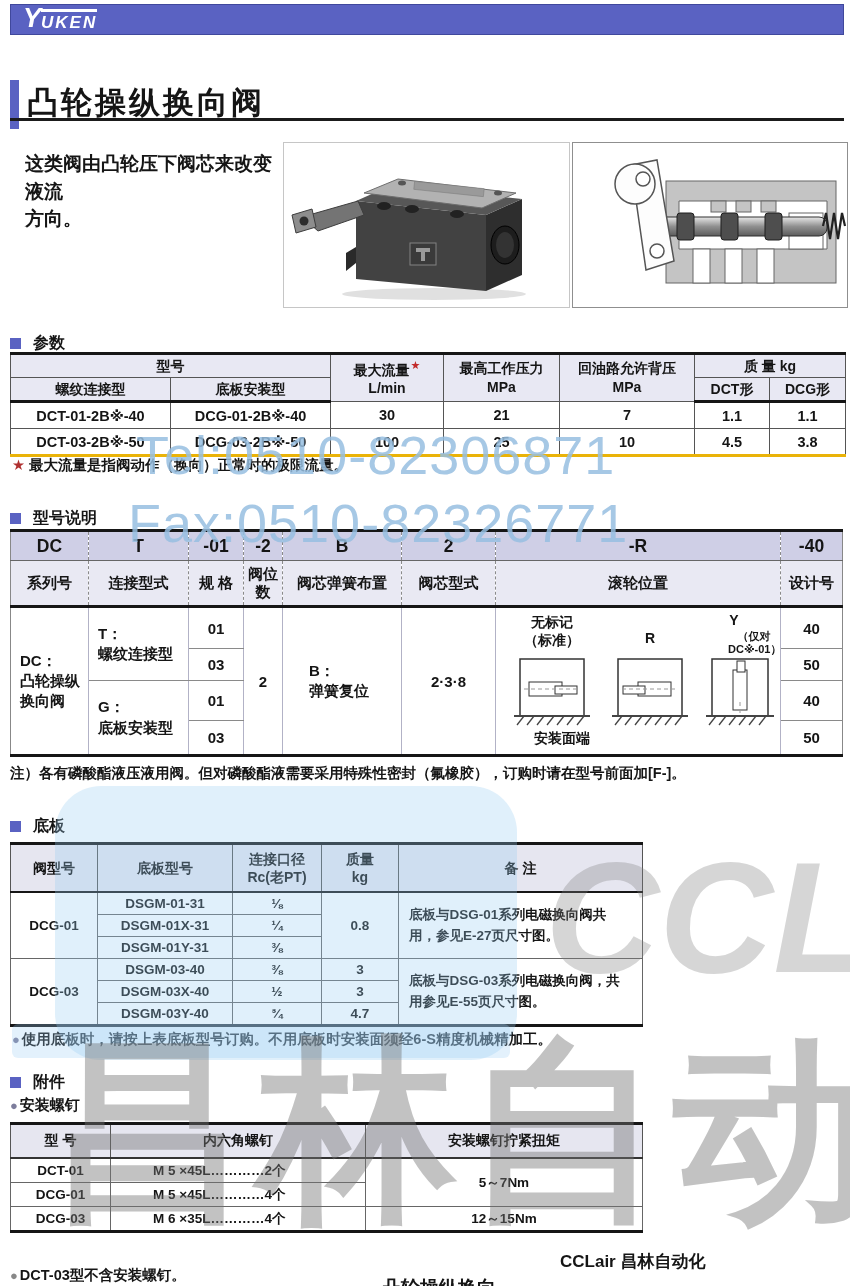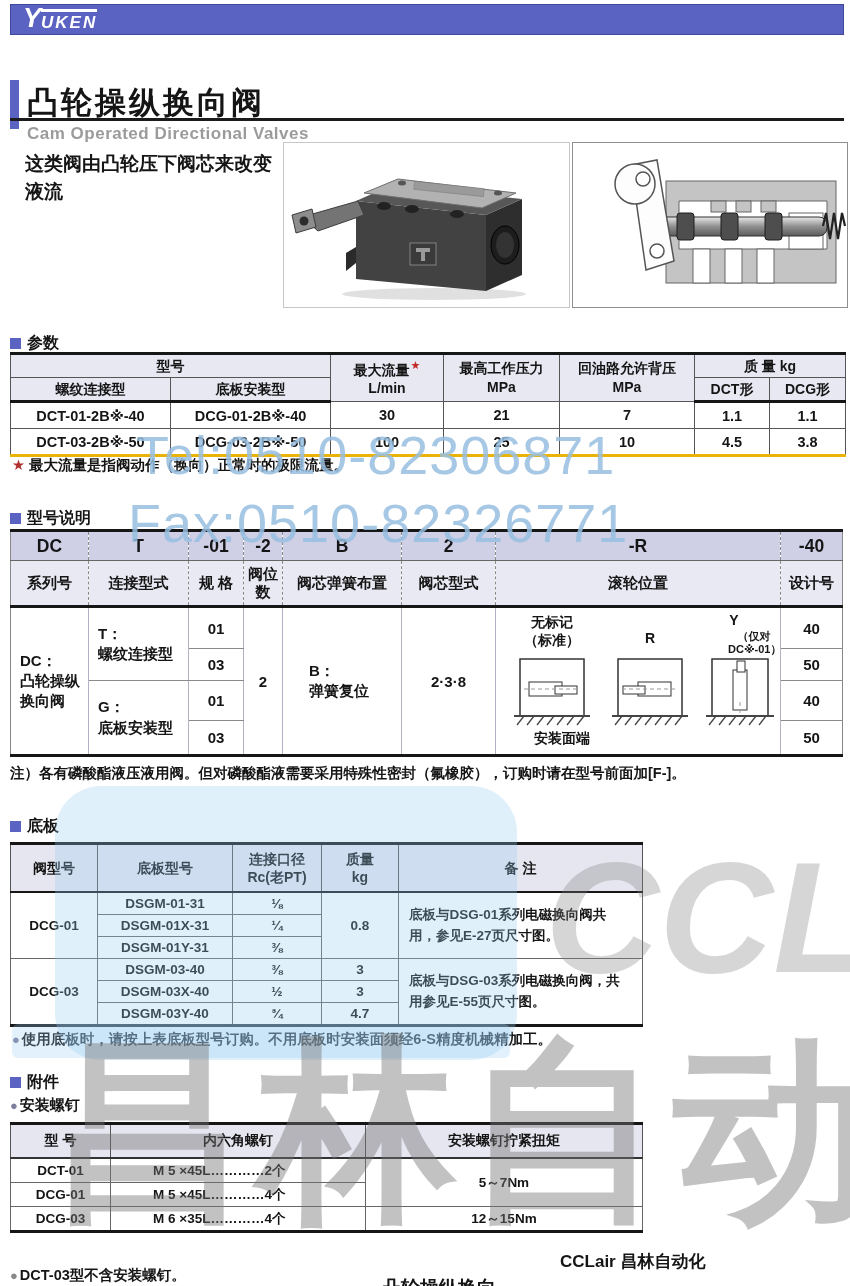--- a/index.html
+++ b/index.html
@@ -18,21 +18,21 @@
   .title{left:27px;top:82px;font-size:31px;font-weight:bold;letter-spacing:3px;margin:0;}
   .rule{left:10px;top:118px;width:834px;height:3px;background:#1b1b1b;}
   .subtitle{left:27px;top:124px;font-size:17px;font-weight:bold;color:#9b9b9b;letter-spacing:0.5px;}
   .desc{left:25px;top:150px;width:255px;font-size:19px;font-weight:600;line-height:1.45;}
 
   .imgbox{box-sizing:border-box;background:#fff;}
   .photo-box{left:283px;top:142px;width:287px;height:166px;border:1px solid #c6c6c6;}
   .diagram-box{left:572px;top:142px;width:276px;height:166px;border:1px solid #8f8f8f;}
 
   
-  .sec{font-size:16px;font-weight:bold;display:flex;align-items:center;gap:6px;}
+  .sec{font-size:16px;font-weight:bold;display:flex;align-items:center;gap:12px;}
   .sqicon{width:11px;height:11px;background:#5a62c2;display:inline-block;}
   .bullet{color:#7d7d9c;font-size:13px;margin-right:2px;}
   .note{font-size:14.5px;font-weight:600;}
   .redstar{color:#c22a2a;font-size:11px;vertical-align:super;margin-left:1px;}
 
   table{border-collapse:collapse;table-layout:fixed;background:transparent;}
   td,th{padding:0;font-weight:bold;text-align:center;vertical-align:middle;overflow:hidden;}
 
   
   .t-params{left:10px;top:352px;width:835px;border-top:3px solid #161616;border-bottom:3px solid #eab308;font-size:14px;}
@@ -87,23 +87,23 @@
   <div class="abs topbar">
     <span class="logo">
         <span class="logo-y">Y</span>
         <span class="logo-rest">UKEN</span>
       </span>
   </div>
 
   <div class="abs accent"></div>
   <h1 class="abs title">凸轮操纵换向阀</h1>
   <div class="abs rule"></div>
-  <div class="abs subtitle">Cam Operated Directional Valves</div>
   <div class="abs desc">
     <div>这类阀由凸轮压下阀芯来改变液流</div>
+    <div>方向。</div>
   </div>
 
   <div class="abs imgbox photo-box">
     <svg width="285" height="164" viewBox="0 0 285 164">
       <ellipse cx="150" cy="151" rx="92" ry="6" fill="rgba(0,0,0,0.12)"></ellipse>
       <polygon points="72,58 202,72 202,148 72,136" fill="#424242"></polygon>
       <polygon points="202,72 238,56 238,132 202,148" fill="#2e2e2e"></polygon>
       <polygon points="72,58 108,42 238,56 202,72" fill="#575757"></polygon>
       <polygon points="80,50 114,36 232,50 198,65" fill="#b2b2b2" stroke="#6e6e6e" stroke-width="1"></polygon>
       <rect x="130" y="42" width="70" height="8" transform="rotate(6 165 46)" fill="#9a9a9a" stroke="#777" stroke-width="0.5"></rect>

